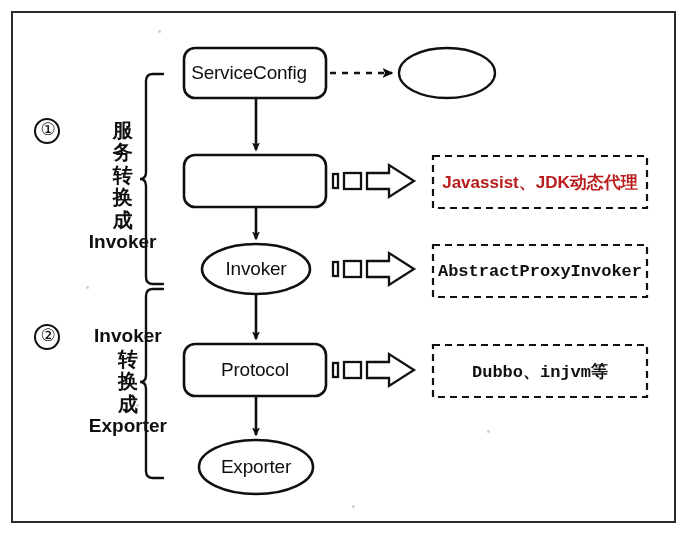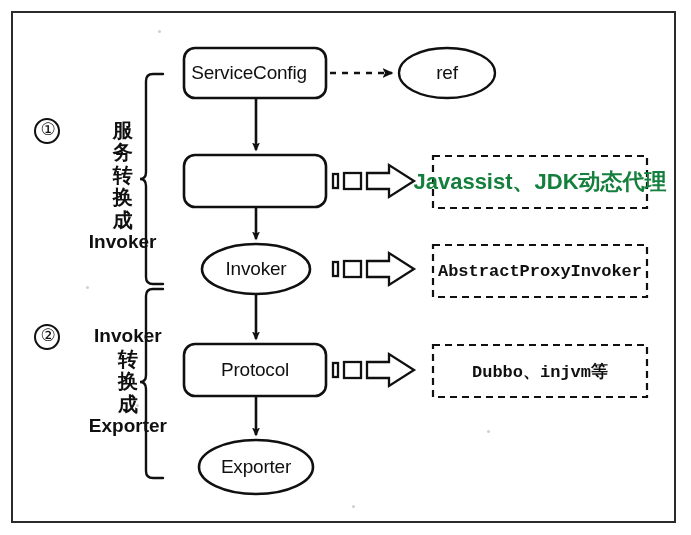--- a/index.html
+++ b/index.html
@@ -51,22 +51,22 @@
     font-size: 17px;
     font-family: "Liberation Mono", monospace;
     font-weight: bold;
     white-space: nowrap;
   }
   .sans-label {
     position: absolute;
     display: flex;
     align-items: center;
     justify-content: center;
-    color: #15803d;
-    font-size: 22px;
+    color: #b91c1c;
+    font-size: 17px;
     font-family: "Liberation Sans", sans-serif;
     font-weight: bold;
     white-space: nowrap;
   }
   .group-block {
     position: absolute;
     display: flex;
     flex-direction: row;
     align-items: flex-start;
   }
@@ -169,21 +169,20 @@
     <path d="M163,74 L153,74 Q146,74 146,81 L146,172 Q146,179 140,179 Q146,179 146,186 L146,277 Q146,284 153,284 L163,284" fill="none" stroke="#101010" stroke-width="2.4" stroke-linecap="round"></path>
 
     <path d="M163,289 L153,289 Q146,289 146,296 L146,375 Q146,382 140,382 Q146,382 146,389 L146,471 Q146,478 153,478 L163,478" fill="none" stroke="#101010" stroke-width="2.4" stroke-linecap="round"></path>
 
     <circle cx="47" cy="131" r="12" fill="none" stroke="#101010" stroke-width="2"></circle>
     <circle cx="47" cy="337" r="12" fill="none" stroke="#101010" stroke-width="2"></circle>
   </svg>
 
   <div class="node-label" style="left:184px; top:48px; width:130px; height:50px;">ServiceConfig</div>
 
-  <div class="node-label" style="left:399px; top:48px; width:96px; height:50px;">ref</div>
 
 
   <div class="node-label" style="left:202px; top:244px; width:108px; height:50px;">Invoker</div>
 
   <div class="node-label" style="left:184px; top:344px; width:142px; height:52px;">Protocol</div>
 
   <div class="node-label" style="left:199px; top:441px; width:114px; height:52px;">Exporter</div>
 
   <div class="sans-label" style="left:433px; top:156px; width:214px; height:52px;">Javassist、JDK动态代理</div>
 

